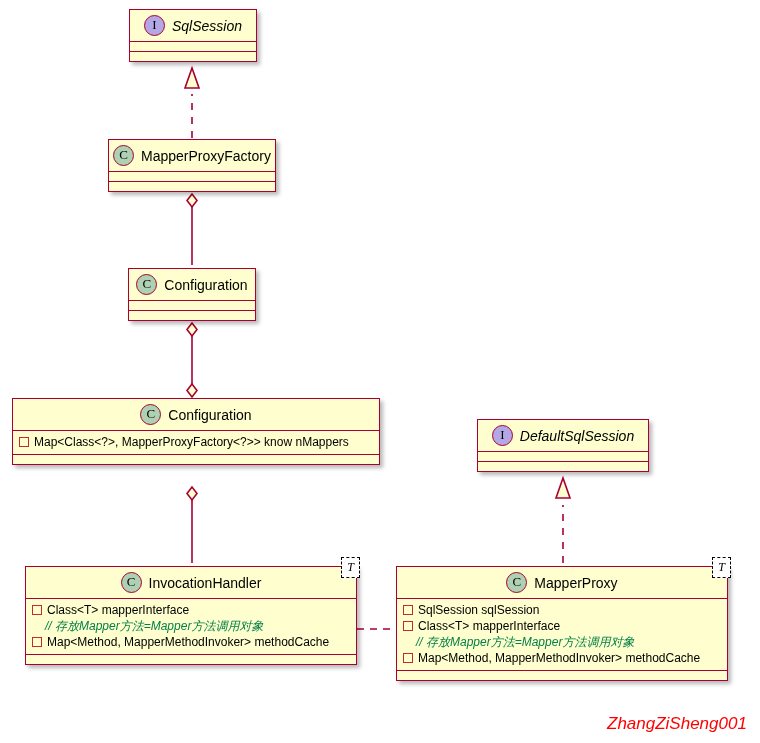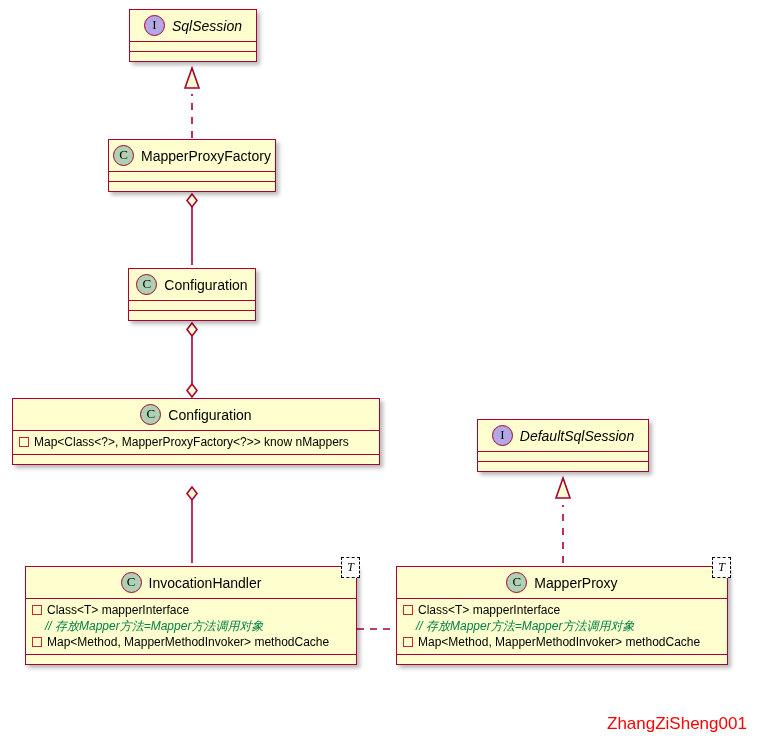--- a/index.html
+++ b/index.html
@@ -248,26 +248,30 @@
 
 <div class="uml-box" style="left:396px; top:566px; width:332px;">
   <div class="uml-header">
     <span class="badge badge-class">C</span>
     <span class="cls-name">MapperProxy</span>
   </div>
   <div class="uml-sep"></div>
   <div class="uml-section">
     <div class="attr-row">
       <span class="vis-private"></span>
+      <span>SqlSession sqlSession</span>
+    </div>
+    <div class="attr-row">
+      <span class="vis-private"></span>
       <span>Class&lt;T&gt; mapperInterface</span>
     </div>
     <div class="attr-comment">// 存放Mapper方法=Mapper方法调用对象</div>
     <div class="attr-row">
       <span class="vis-private"></span>
       <span>Map&lt;Method, MapperMethodInvoker&gt; methodCache</span>
     </div>
   </div>
   <div class="uml-sep"></div>
   <div class="uml-section empty"></div>
 </div>
 <div class="generic-t" style="left:712px; top:557px;">T</div>
 
-<div class="watermark" style="left:607px; top:714px;">ZhangZiSheng001</div>
+<div class="watermark" style="left:607px; top:714px;font-style:italic;">ZhangZiSheng001</div>
 
 </body></html>

